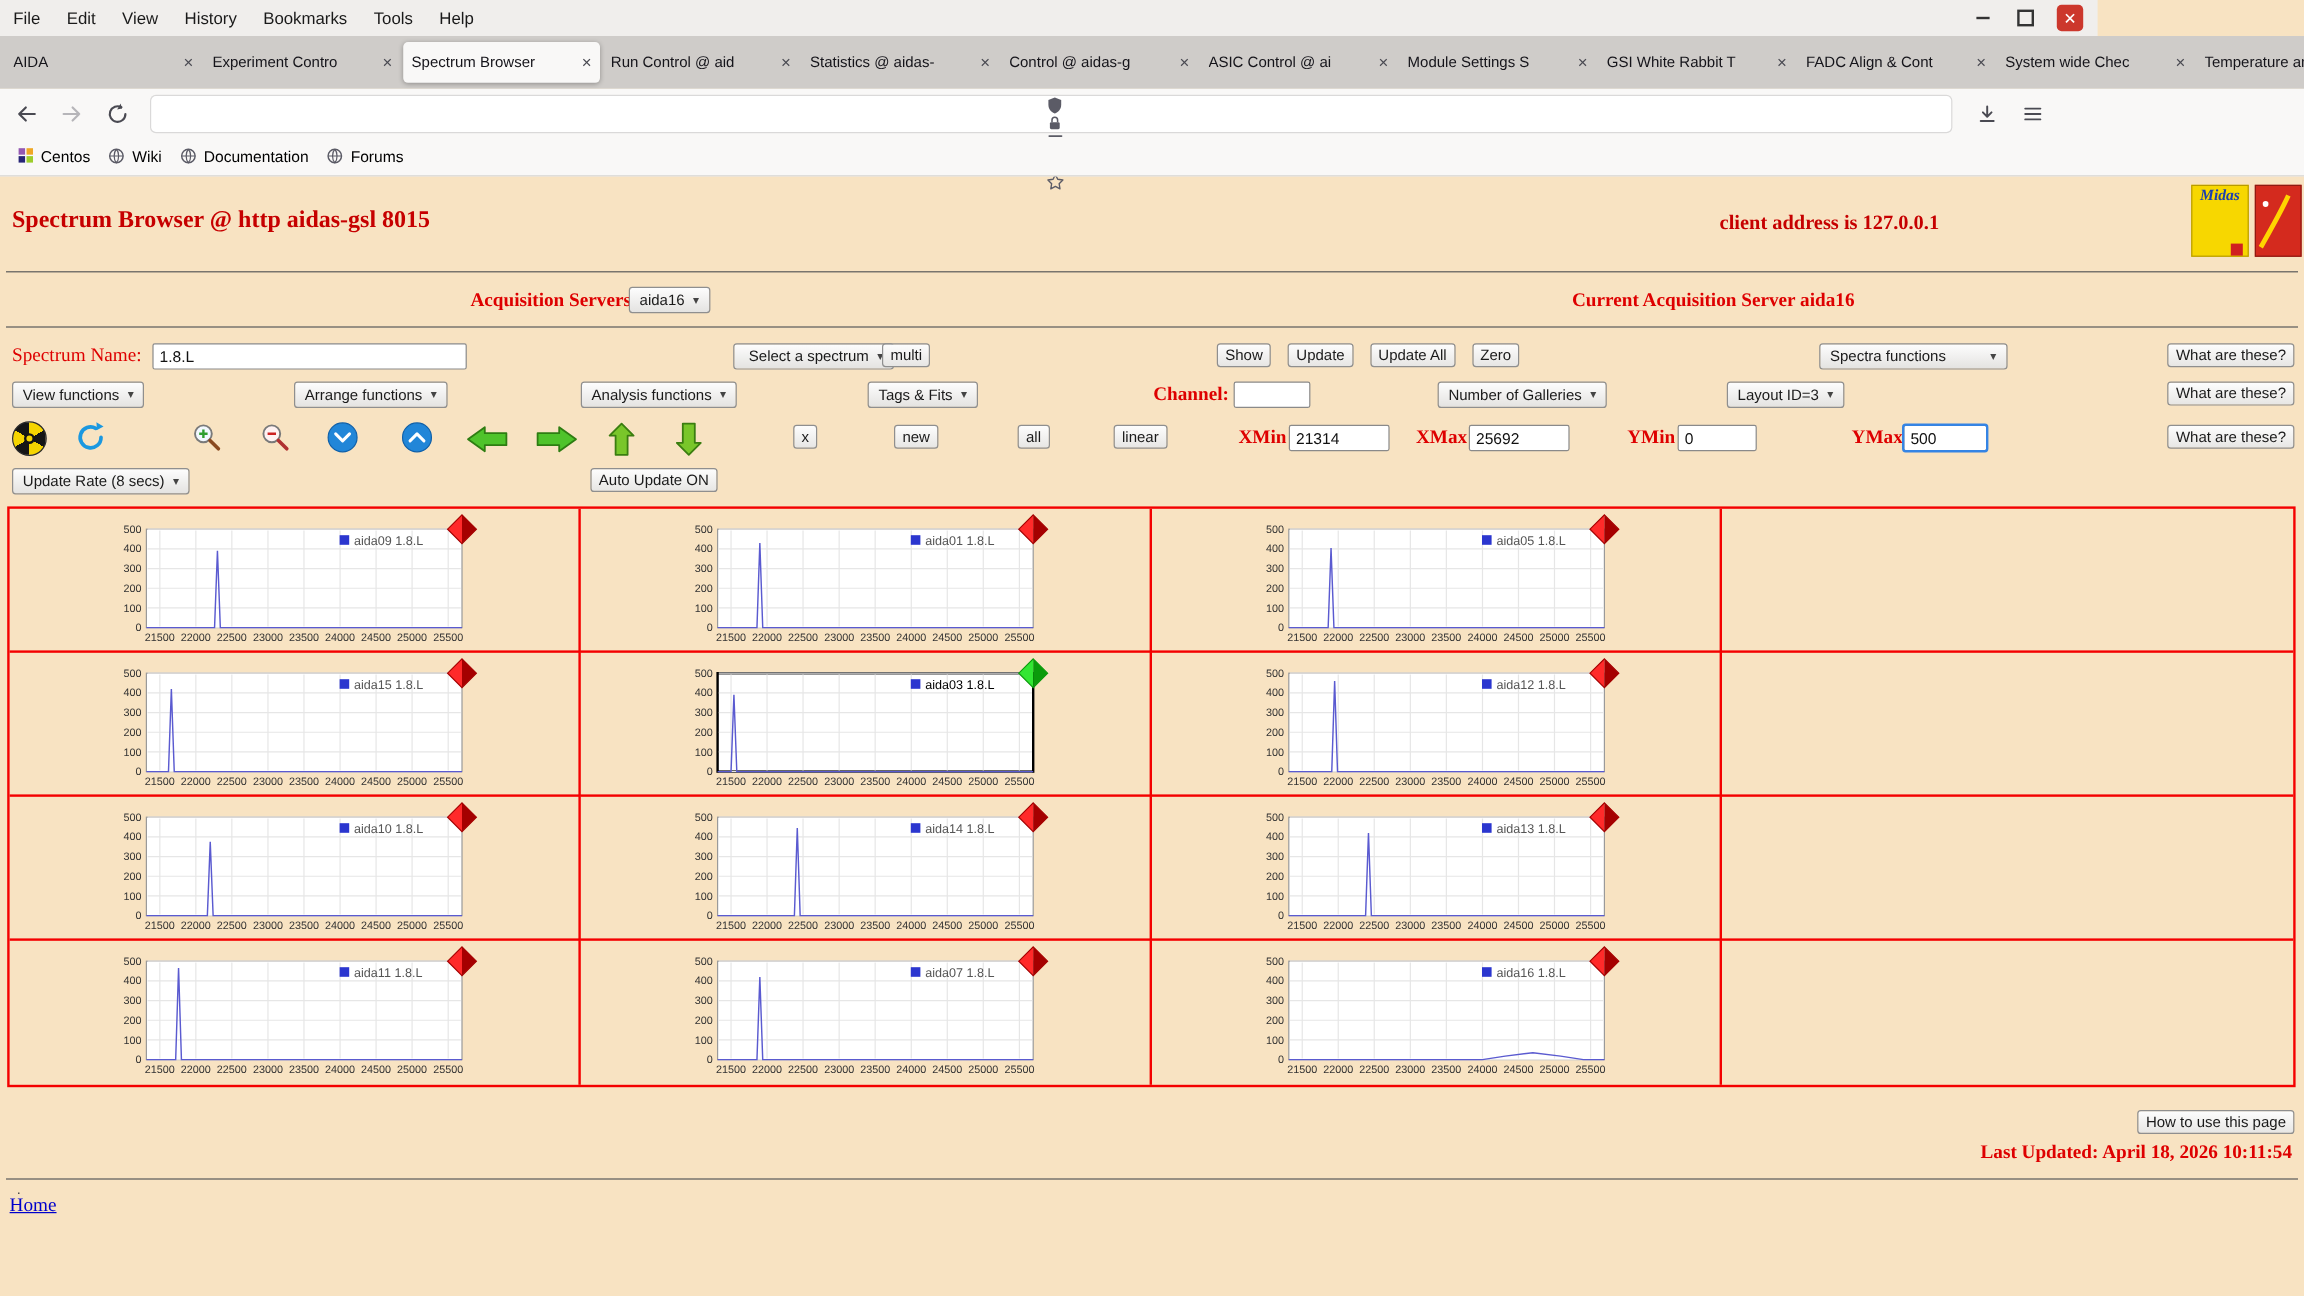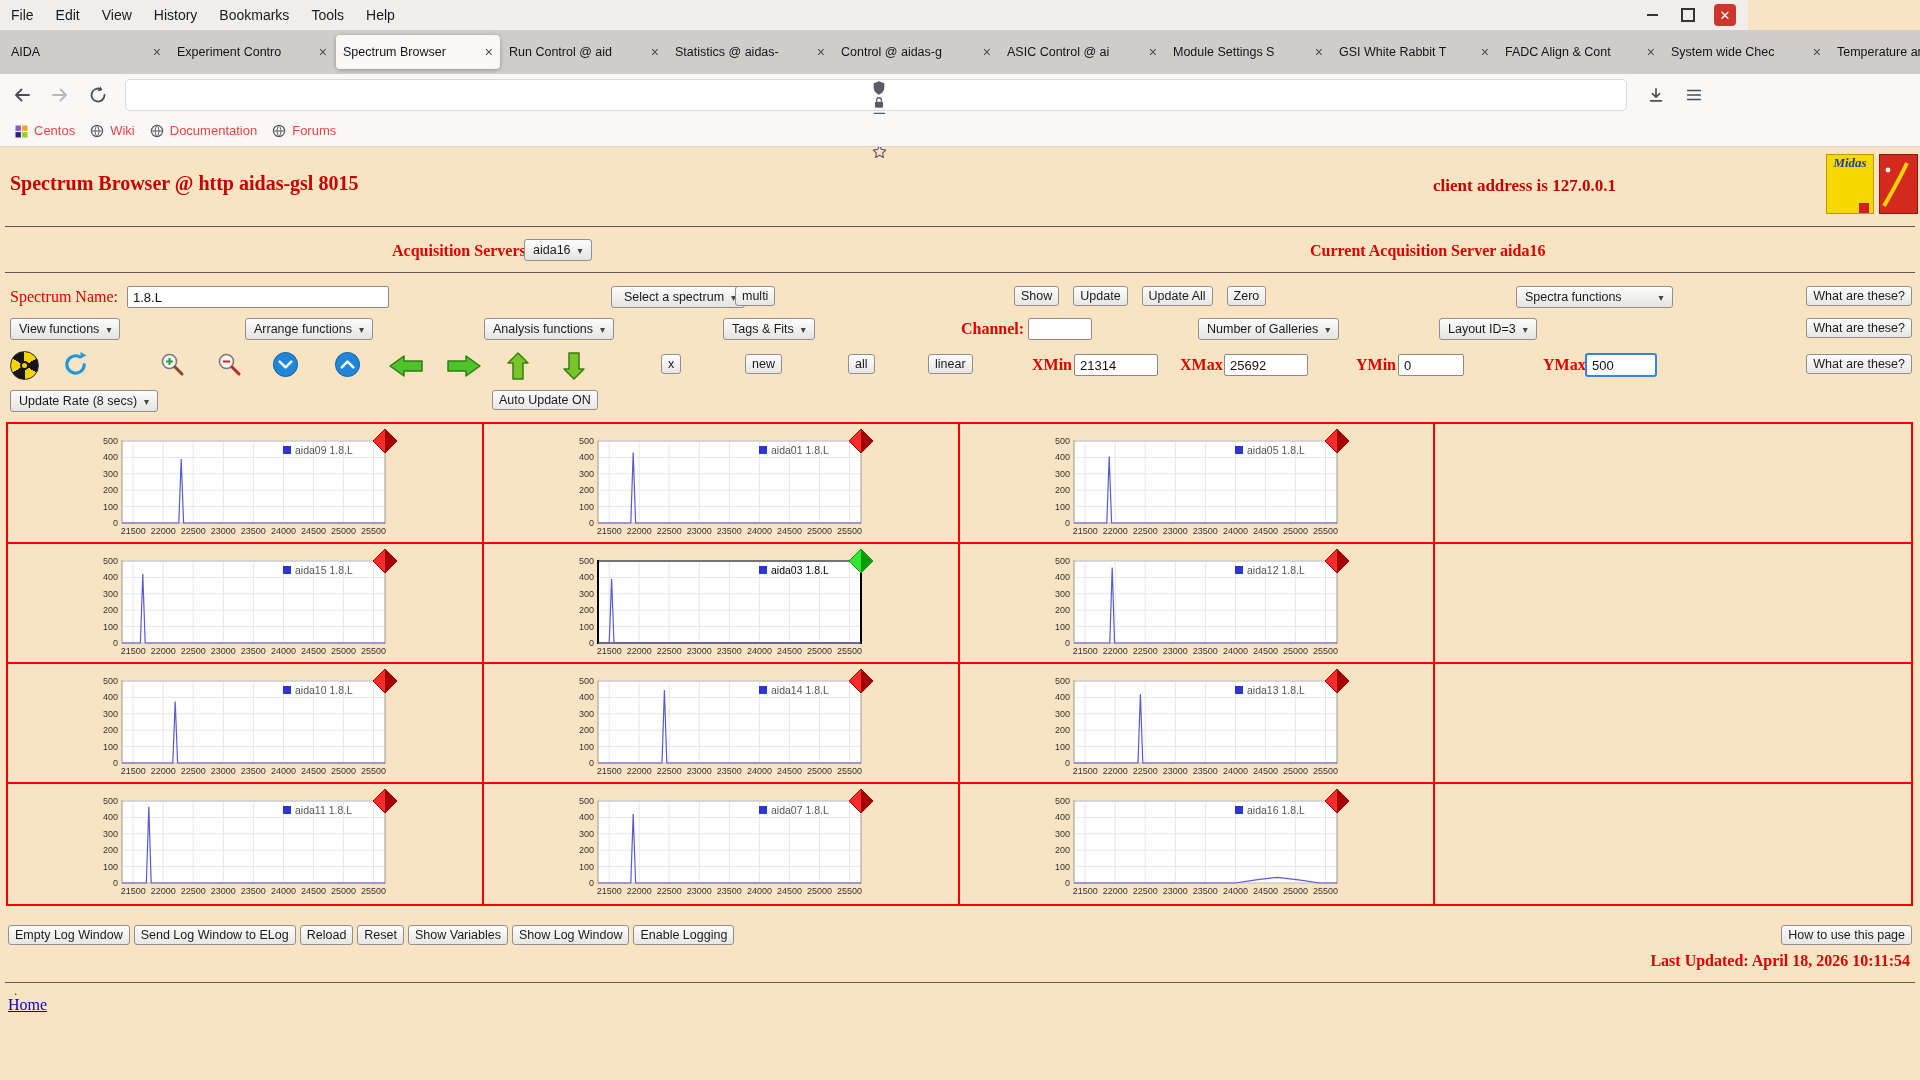--- a/index.html
+++ b/index.html
@@ -22,21 +22,21 @@
   .tab-close{font-size:14px;color:#4a4a52;margin-left:3px;}
 
   #nav-toolbar{position:absolute;top:74px;left:0;width:1920px;height:41px;background:#f9f8f7;display:flex;align-items:center;border-bottom:1px solid #e0dedb;z-index:5;}
   .nav-btn{width:32px;height:32px;display:flex;align-items:center;justify-content:center;margin-left:6px;border-radius:4px;}
   .url-bar{height:30px;width:1482px;background:#fff;border-radius:4px;margin-left:12px;display:flex;align-items:center;padding:0 9px;box-shadow:0 0 0 1px rgba(0,0,0,.12);flex-direction:column;}
   .url-text{font-size:14px;color:#15141a;margin-left:7px;flex:1;white-space:nowrap;overflow:hidden;}
   .zoom-badge{font-size:11.5px;background:#dcdbde;border-radius:4px;padding:2px 6px;color:#15141a;margin:0 8px;}
   .pill-icon{display:flex;align-items:center;margin-left:6px;}
 
   #bookmarks-bar{position:absolute;top:115px;left:0;width:1920px;height:31px;background:#f9f8f7;display:flex;align-items:center;border-bottom:1px solid #d9d7d4;z-index:5;}
-  .bm-item{display:flex;align-items:flex-end;gap:6px;margin-left:15px;font-size:13px;color:#ef4444;}
+  .bm-item{display:flex;align-items:flex-start;gap:6px;margin-left:15px;font-size:13px;color:#000000;}
 
   
   .page{position:absolute;top:146px;left:0;width:1920px;height:934px;background:#f8e3c2;}
   .abs{position:absolute;}
   .serif{font-family:"Liberation Serif",serif;}
   .rlabel{font-family:"Liberation Serif",serif;color:#de0000;font-size:16px;white-space:nowrap;}
   .rbold{font-weight:bold;}
   .page-hr{position:absolute;left:5px;right:5px;height:1px;background:#5a5a5a;}
   .crow{position:absolute;left:0;width:1920px;}
 
@@ -896,27 +896,18 @@
             <g>
               <polygon points="299,1 287,13 299,25" fill="#ff2a2a"></polygon>
               <polygon points="299,1 311,13 299,25" fill="#a50000"></polygon>
               <polygon points="299,1 311,13 299,25 287,13" fill="none" stroke="#a50000" stroke-width="1"></polygon>
             </g>
           </svg></div>
       </div>
       <div class="gcell"></div>
     </div>
 
-  <div class="footer-btns">
-      <button class="btn small">Empty Log Window</button>
-      <button class="btn small">Send Log Window to ELog</button>
-      <button class="btn small">Reload</button>
-      <button class="btn small">Reset</button>
-      <button class="btn small">Show Variables</button>
-      <button class="btn small">Show Log Window</button>
-      <button class="btn small">Enable Logging</button>
-    </div>
   <button class="abs btn small" style="right:8px;top:779px;">How to use this page</button>
   <div class="abs rlabel rbold" style="right:10px;top:806px;">Last Updated: April 18, 2026 10:11:54</div>
   <div class="page-hr" style="top:836px;"></div>
   <div class="abs" style="left:14px;top:838px;font-size:12px;color:#444;">.</div>
   <a class="abs home-link" style="left:8px;top:850px;">Home</a>
 </div>
 
 </body></html>

